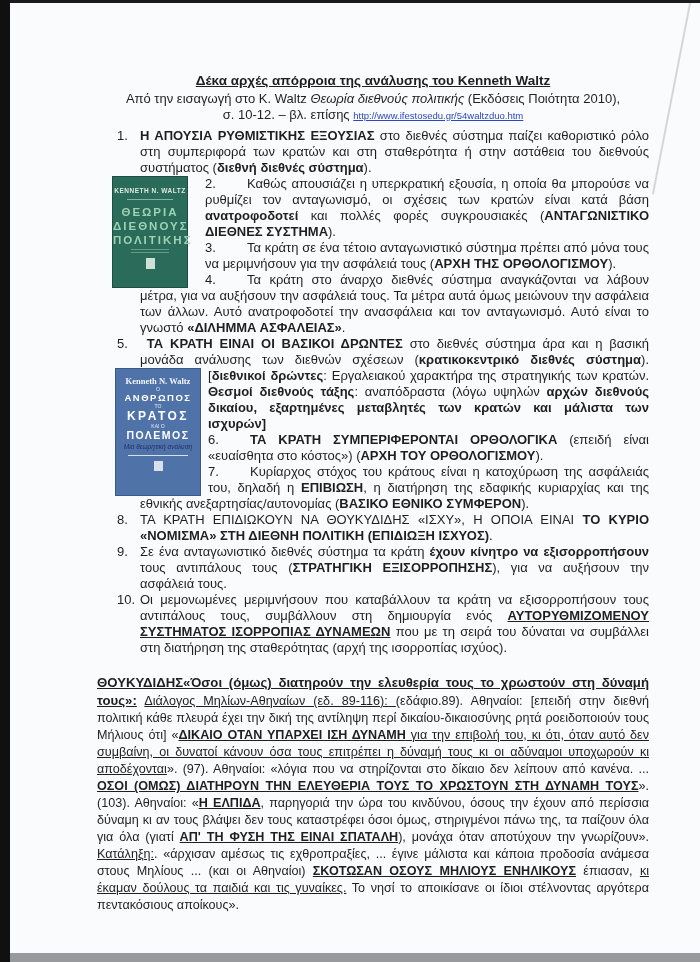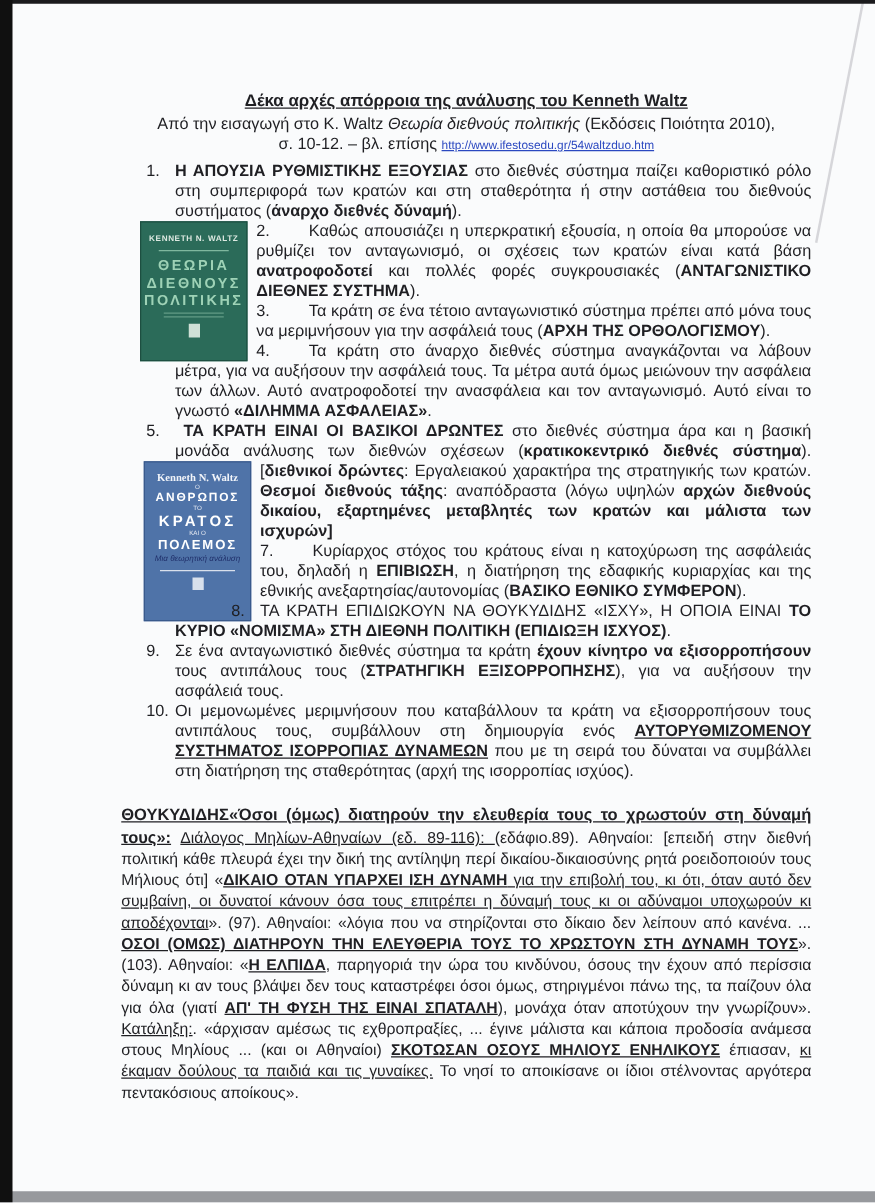--- a/index.html
+++ b/index.html
@@ -34,21 +34,21 @@
 
   
   .book-float{display:block;float:left;}
   .bf-green{width:86px;height:112px;margin-left:15px;margin-right:7px;}
   .bf-blue{width:86px;height:160px;margin-left:-25px;margin-right:7px;shape-outside:inset(32px 0 0 0);}
   .book{display:block;box-sizing:border-box;text-align:center;text-indent:0;}
   .b-line{display:block;text-indent:0;}
   .b-rule{display:block;height:1px;}
   .b-logo{display:block;margin:5px auto 0;}
 
-  .green-book{width:86px;height:112px;background:#2b6b59;border:1px solid #1d4f41;padding-top:10px;}
+  .green-book{width:76px;height:112px;background:#2b6b59;border:1px solid #1d4f41;padding-top:10px;}
   .g-author{font-size:6.5px;font-weight:bold;letter-spacing:.5px;color:#dde9e1;line-height:8px;}
   .g-rule{background:#7fb79e;margin:4px 14px 5px;}
   .g-rule.tiny{margin:2px 18px;opacity:.65;}
   .g-title{font-size:11.5px;font-weight:bold;letter-spacing:2px;color:#9ed2b6;line-height:14px;}
   .g-logo{width:9px;height:11px;background:#cfe0d6;}
 
   .blue-book{width:86px;height:128px;margin-top:32px;background:#4f73a8;border:1px solid #3a5a8c;padding-top:7px;}
   .bb-author{font-family:"Liberation Serif","DejaVu Serif",serif;font-weight:bold;font-size:8.5px;color:#f2f5fa;line-height:10px;}
   .bb-small{font-size:5px;color:#e6eaf2;line-height:6px;}
   .bb-l1{font-size:9.5px;font-weight:bold;letter-spacing:1.5px;color:#ffffff;line-height:11px;}
@@ -73,21 +73,21 @@
   <div class="title">Δέκα αρχές απόρροια της ανάλυσης του Kenneth Waltz</div>
 
   <div class="subtitle">
     <span>Από την εισαγωγή στο Κ. Waltz </span><span class="it">Θεωρία διεθνούς πολιτικής</span><span> (Εκδόσεις Ποιότητα 2010),</span><br>
     <span>σ. 10-12.  – βλ. επίσης </span><a class="url">http://www.ifestosedu.gr/54waltzduo.htm</a>
   </div>
 
   <div class="list">
 
     <div class="item hang">
-      <span class="num">1.</span><span class="body"><span class="s-b">Η ΑΠΟΥΣΙΑ ΡΥΘΜΙΣΤΙΚΗΣ ΕΞΟΥΣΙΑΣ</span><span> στο διεθνές σύστημα παίζει καθοριστικό ρόλο στη συμπεριφορά των κρατών και στη σταθερότητα ή στην αστάθεια του διεθνούς συστήματος (</span><span class="s-b">άναρχο διεθνές δύναμή</span><span>).</span></span>
+      <span class="num">1.</span><span class="body"><span class="s-b">Η ΑΠΟΥΣΙΑ ΡΥΘΜΙΣΤΙΚΗΣ ΕΞΟΥΣΙΑΣ</span><span> στο διεθνές σύστημα παίζει καθοριστικό ρόλο στη συμπεριφορά των κρατών και στη σταθερότητα ή στην αστάθεια του διεθνούς συστήματος (</span><span class="s-b">διεθνή διεθνές σύστημα</span><span>).</span></span>
     </div>
 
     <span class="book-float bf-green">
       <span class="book green-book">
         <span class="b-line g-author">KENNETH N. WALTZ</span>
         <span class="b-rule g-rule"></span>
         <span class="b-line g-title">ΘΕΩΡΙΑ</span>
         <span class="b-line g-title">ΔΙΕΘΝΟΥΣ</span>
         <span class="b-line g-title">ΠΟΛΙΤΙΚΗΣ</span>
         <span class="b-rule g-rule tiny"></span>
@@ -120,20 +120,23 @@
       <span class="b-line bb-small">ΚΑΙ Ο</span>
       <span class="b-line bb-l3">ΠΟΛΕΜΟΣ</span>
       <span class="b-line bb-sub">Μια θεωρητική ανάλυση</span>
       <span class="b-rule bb-rule"></span>
       <span class="b-logo bb-logo"></span>
     </span>
   </span>
 <span class="s-b">ΤΑ ΚΡΑΤΗ ΕΙΝΑΙ ΟΙ ΒΑΣΙΚΟΙ ΔΡΩΝΤΕΣ</span><span> στο διεθνές σύστημα άρα και η βασική μονάδα ανάλυσης των διεθνών σχέσεων (</span><span class="s-b">κρατικοκεντρικό διεθνές σύστημα</span><span>). [</span><span class="s-b">διεθνικοί δρώντες</span><span>: Εργαλειακού χαρακτήρα της στρατηγικής των κρατών. </span><span class="s-b">Θεσμοί διεθνούς τάξης</span><span>: αναπόδραστα (λόγω υψηλών </span><span class="s-b">αρχών διεθνούς δικαίου, εξαρτημένες μεταβλητές των κρατών και μάλιστα των ισχυρών]</span></span>
     </div>
 
+    <div class="item inset">
+      <span class="num-tab">6.</span><span class="body"><span class="s-b">ΤΑ ΚΡΑΤΗ ΣΥΜΠΕΡΙΦΕΡΟΝΤΑΙ ΟΡΘΟΛΟΓΙΚΑ</span><span> (επειδή είναι «ευαίσθητα στο κόστος») (</span><span class="s-b">ΑΡΧΗ ΤΟΥ ΟΡΘΟΛΟΓΙΣΜΟΥ</span><span>).</span></span>
+    </div>
 
     <div class="item inset">
       <span class="num-tab">7.</span><span class="body"><span>Κυρίαρχος στόχος του κράτους είναι η κατοχύρωση της ασφάλειάς του, δηλαδή η </span><span class="s-b">ΕΠΙΒΙΩΣΗ</span><span>, η διατήρηση της εδαφικής κυριαρχίας και της εθνικής ανεξαρτησίας/αυτονομίας (</span><span class="s-b">ΒΑΣΙΚΟ ΕΘΝΙΚΟ ΣΥΜΦΕΡΟΝ</span><span>).</span></span>
     </div>
 
     <div class="item hang">
       <span class="num">8.</span><span class="body"><span>ΤΑ ΚΡΑΤΗ ΕΠΙΔΙΩΚΟΥΝ ΝΑ ΘΟΥΚΥΔΙΔΗΣ «ΙΣΧΥ», Η ΟΠΟΙΑ ΕΙΝΑΙ </span><span class="s-b">ΤΟ ΚΥΡΙΟ «ΝΟΜΙΣΜΑ» ΣΤΗ ΔΙΕΘΝΗ ΠΟΛΙΤΙΚΗ (ΕΠΙΔΙΩΞΗ ΙΣΧΥΟΣ)</span><span>.</span></span>
     </div>
 
     <div class="item hang">

